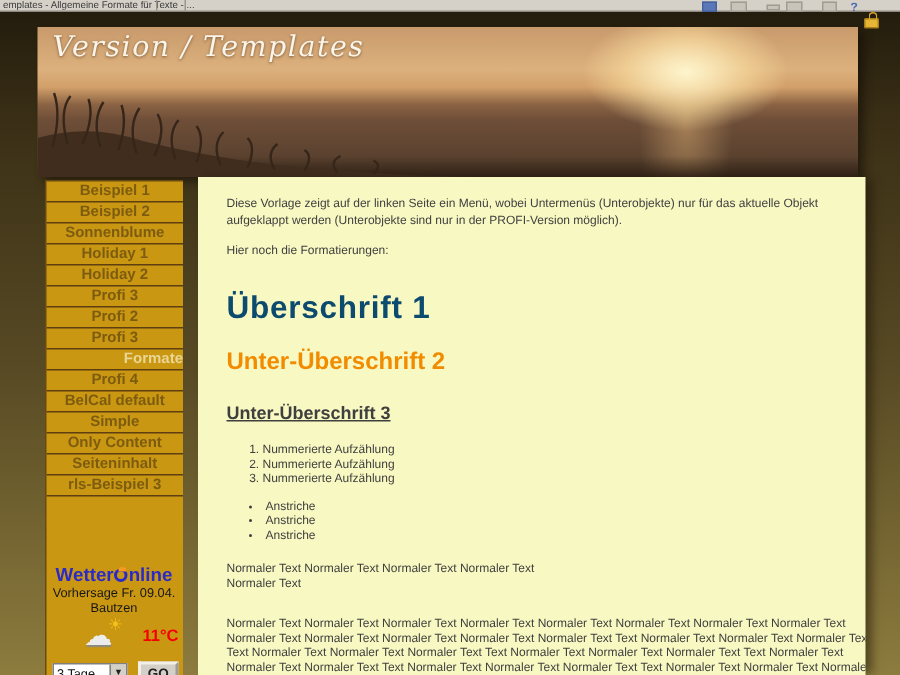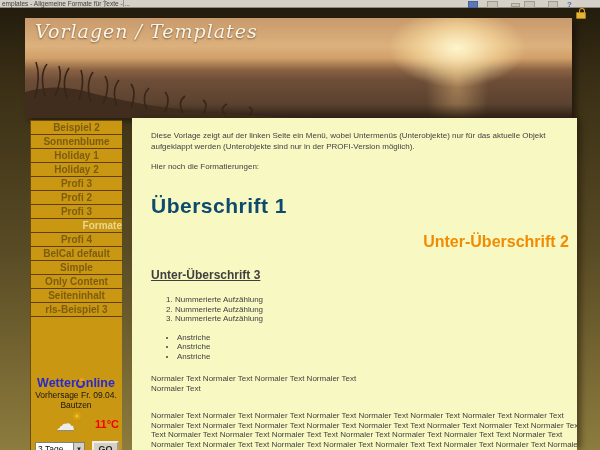--- a/index.html
+++ b/index.html
@@ -115,21 +115,21 @@
   .content {
     position:absolute; left:132px; top:118px; width:445px; height:332px;
     background:#f8f8c2; padding:12px 8px 0 19px;
     font-size:8px; color:#3f3f3f;
     box-shadow: 5px 0 6px -1px rgba(25,18,6,0.5);
     overflow:hidden;
   }
   .intro { line-height:11px; width:434px; }
   .formats-line { margin-top:9px; line-height:11px; }
   .content h1 { font-size:21px; font-weight:bold; color:#0c4a6e; margin-top:22px; letter-spacing:0.5px; }
-  .content h2 { font-size:16px; font-weight:bold; color:#f18b00; margin-top:15px;text-align:right; }
+  .content h2 { font-size:16px; font-weight:bold; color:#f18b00; margin-top:15px; }
   .content h3 { font-size:12px; font-weight:bold; color:#3f3f3f; margin-top:17px;text-decoration:underline; }
   .content ol { margin:13px 0 0 24px; }
   .content ol li { line-height:9.5px; }
   .content ul { margin:9px 0 0 26px; list-style:disc; }
   .content ul li { line-height:9.5px; }
   .normal-block { margin-top:13px; line-height:10px; }
   .long-para { margin-top:17px; line-height:9.5px; width:437px; }
 </style>
 </head>
 <body>
@@ -162,24 +162,25 @@
       <path d="M92,46 Q86,30 94,20"></path>
       <path d="M106,48 Q112,32 106,24"></path>
       <path d="M122,50 Q116,36 124,28"></path>
       <path d="M140,52 Q146,38 140,32"></path>
       <path d="M158,53 Q152,42 160,36"></path>
       <path d="M178,54 Q184,44 178,40"></path>
       <path d="M200,55 Q194,48 202,44"></path>
       <path d="M224,56 Q230,50 224,47"></path>
     </g>
   </svg>
-  <div class="header-title">Vorlagen / Templates</div>
+  <div class="header-title">Version / Templates</div>
 </div>
 
 <div class="sidebar">
+  <div class="menu-item">Beispiel 1</div>
   <div class="menu-item">Beispiel 2</div>
   <div class="menu-item">Sonnenblume</div>
   <div class="menu-item">Holiday 1</div>
   <div class="menu-item">Holiday 2</div>
   <div class="menu-item">Profi 3</div>
   <div class="menu-item">Profi 2</div>
   <div class="menu-item">Profi 3</div>
   <div class="menu-item active">Formate</div>
   <div class="menu-item">Profi 4</div>
   <div class="menu-item">BelCal default</div>

